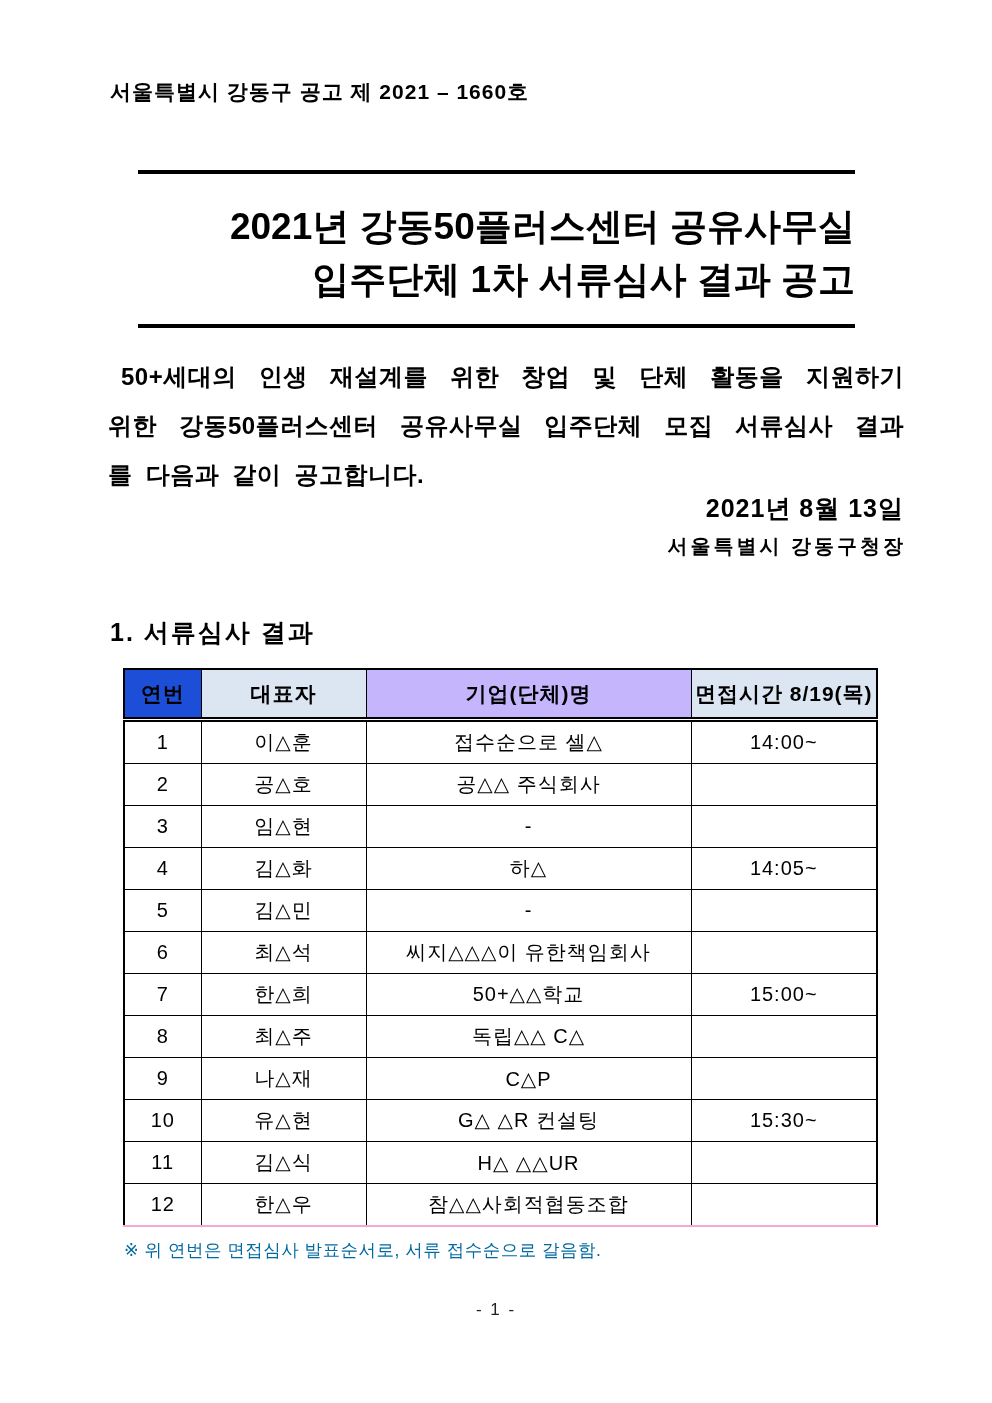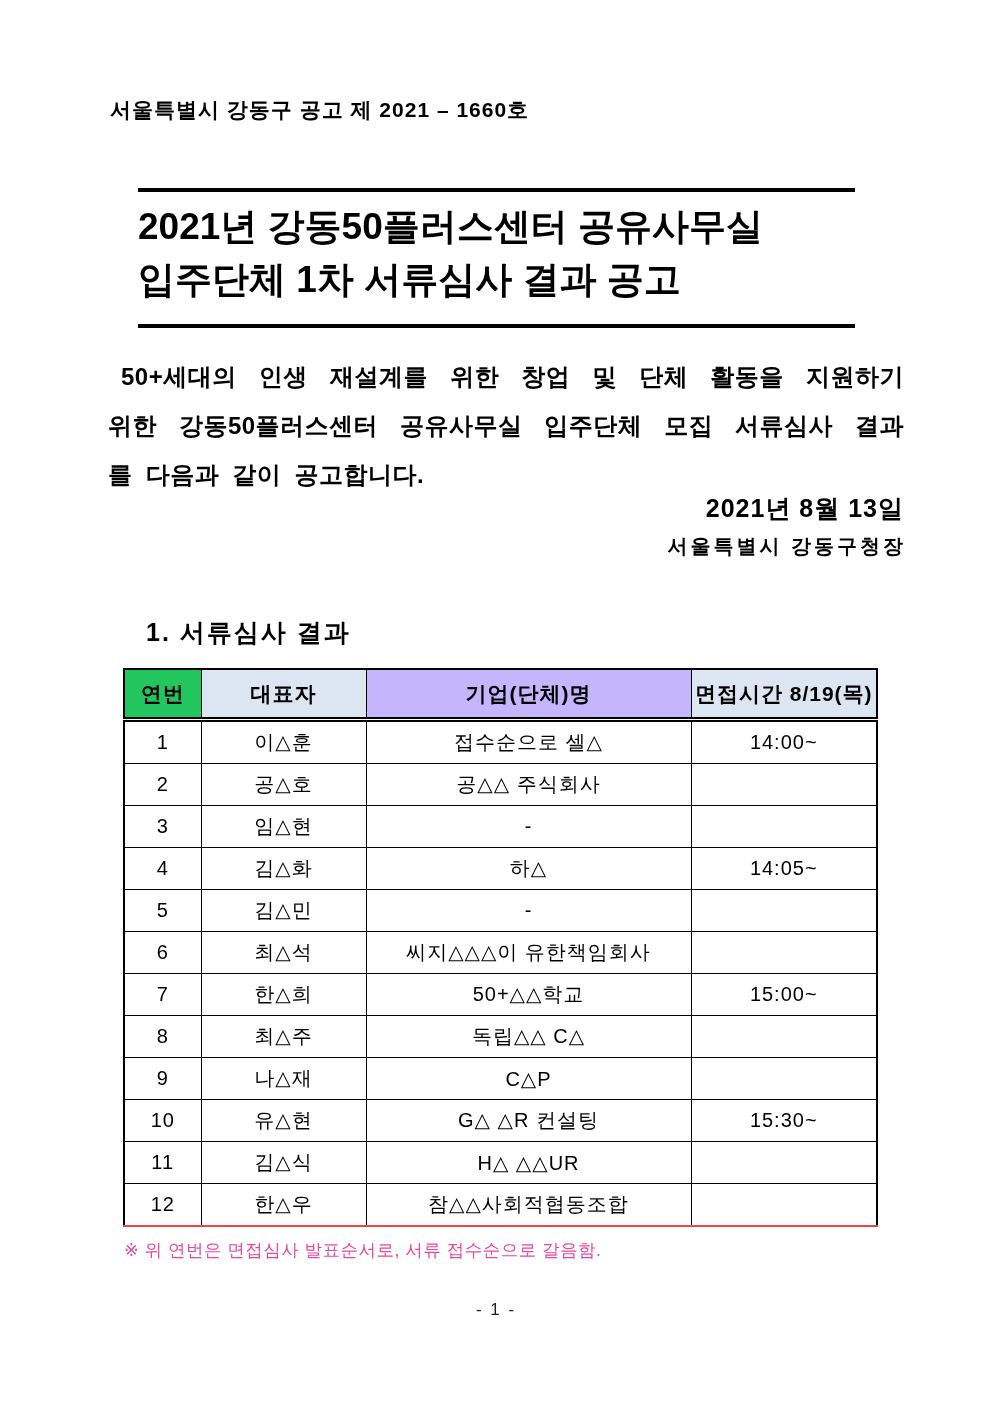--- a/index.html
+++ b/index.html
@@ -13,35 +13,35 @@
     height: 1403px;
     background: #ffffff;
     font-family: "Liberation Sans", "DejaVu Sans", sans-serif;
     color: #000000;
     overflow: hidden;
   }
 
   .notice-number {
     position: absolute;
     left: 110px;
-    top: 96px;
+    top: 78px;
     font-size: 21px;
     font-weight: 700;
     letter-spacing: 1px;
   }
 
   .title-block {
     position: absolute;
     left: 138px;
-    top: 188px;
+    top: 170px;
     width: 717px;
     border-top: 4px solid #000;
     border-bottom: 4px solid #000;
-    padding: 8px 0 18px 0;
-    text-align: left;
+    padding: 26px 0 18px 0;
+    text-align: right;
     box-sizing: border-box;
   }
   .title-line {
     font-size: 37px;
     font-weight: 900;
     line-height: 53px;
     letter-spacing: 0px;
   }
 
   .body-paragraph {
@@ -86,21 +86,20 @@
     letter-spacing: 3px;
   }
 
   .section-heading {
     position: absolute;
     left: 110px;
     top: 616px;
     font-size: 25px;
     font-weight: 700;
     letter-spacing: 2px;
-    margin-left: 36px;
   }
 
   .result-table {
     position: absolute;
     left: 123px;
     top: 668px;
     width: 753px;
     border-collapse: collapse;
     table-layout: fixed;
   }
@@ -123,35 +122,35 @@
   .result-table thead th:first-child { border-left: 2px solid #000; }
   .result-table thead th:last-child  { border-right: 2px solid #000; }
   .result-table tbody td {
     height: 41px;
     font-size: 20px;
     font-weight: 500;
     letter-spacing: 1px;
   }
   .result-table tbody td:first-child { border-left: 2px solid #000; }
   .result-table tbody td:last-child  { border-right: 2px solid #000; }
-  .result-table tbody tr:last-child td { border-bottom: 2px solid #ef4444; }
+  .result-table tbody tr:last-child td { border-bottom: 2px solid #f9a8d4; }
 
   .col-no    { width: 77px; }
   .col-rep   { width: 165px; }
   .col-org   { width: 325px; }
   .col-time  { width: 186px; }
 
   .footnote {
     position: absolute;
     left: 124px;
     top: 1238px;
     font-size: 17.5px;
     font-weight: 500;
     letter-spacing: 0.5px;
-    color: #ec4899;
+    color: #0369a1;
   }
 
   .page-number {
     position: absolute;
     left: 0;
     top: 1300px;
     width: 100%;
     text-align: center;
     font-size: 17px;
     color: #222;
@@ -184,21 +183,21 @@
 
   <table class="result-table">
     <colgroup>
       <col class="col-no">
       <col class="col-rep">
       <col class="col-org">
       <col class="col-time">
     </colgroup>
     <thead>
       <tr>
-        <th style="background: #22c55e;">연번</th>
+        <th style="background: #1d4ed8;">연번</th>
         <th style="background: rgb(220, 230, 242);">대표자</th>
         <th style="background: #c4b5fd;">기업(단체)명</th>
         <th style="background: rgb(220, 230, 242);">면접시간 8/19(목)</th>
       </tr>
     </thead>
     <tbody id="result-table-body">
         <tr>
           <td>1</td>
           <td>이△훈</td>
           <td>접수순으로 셀△</td>

